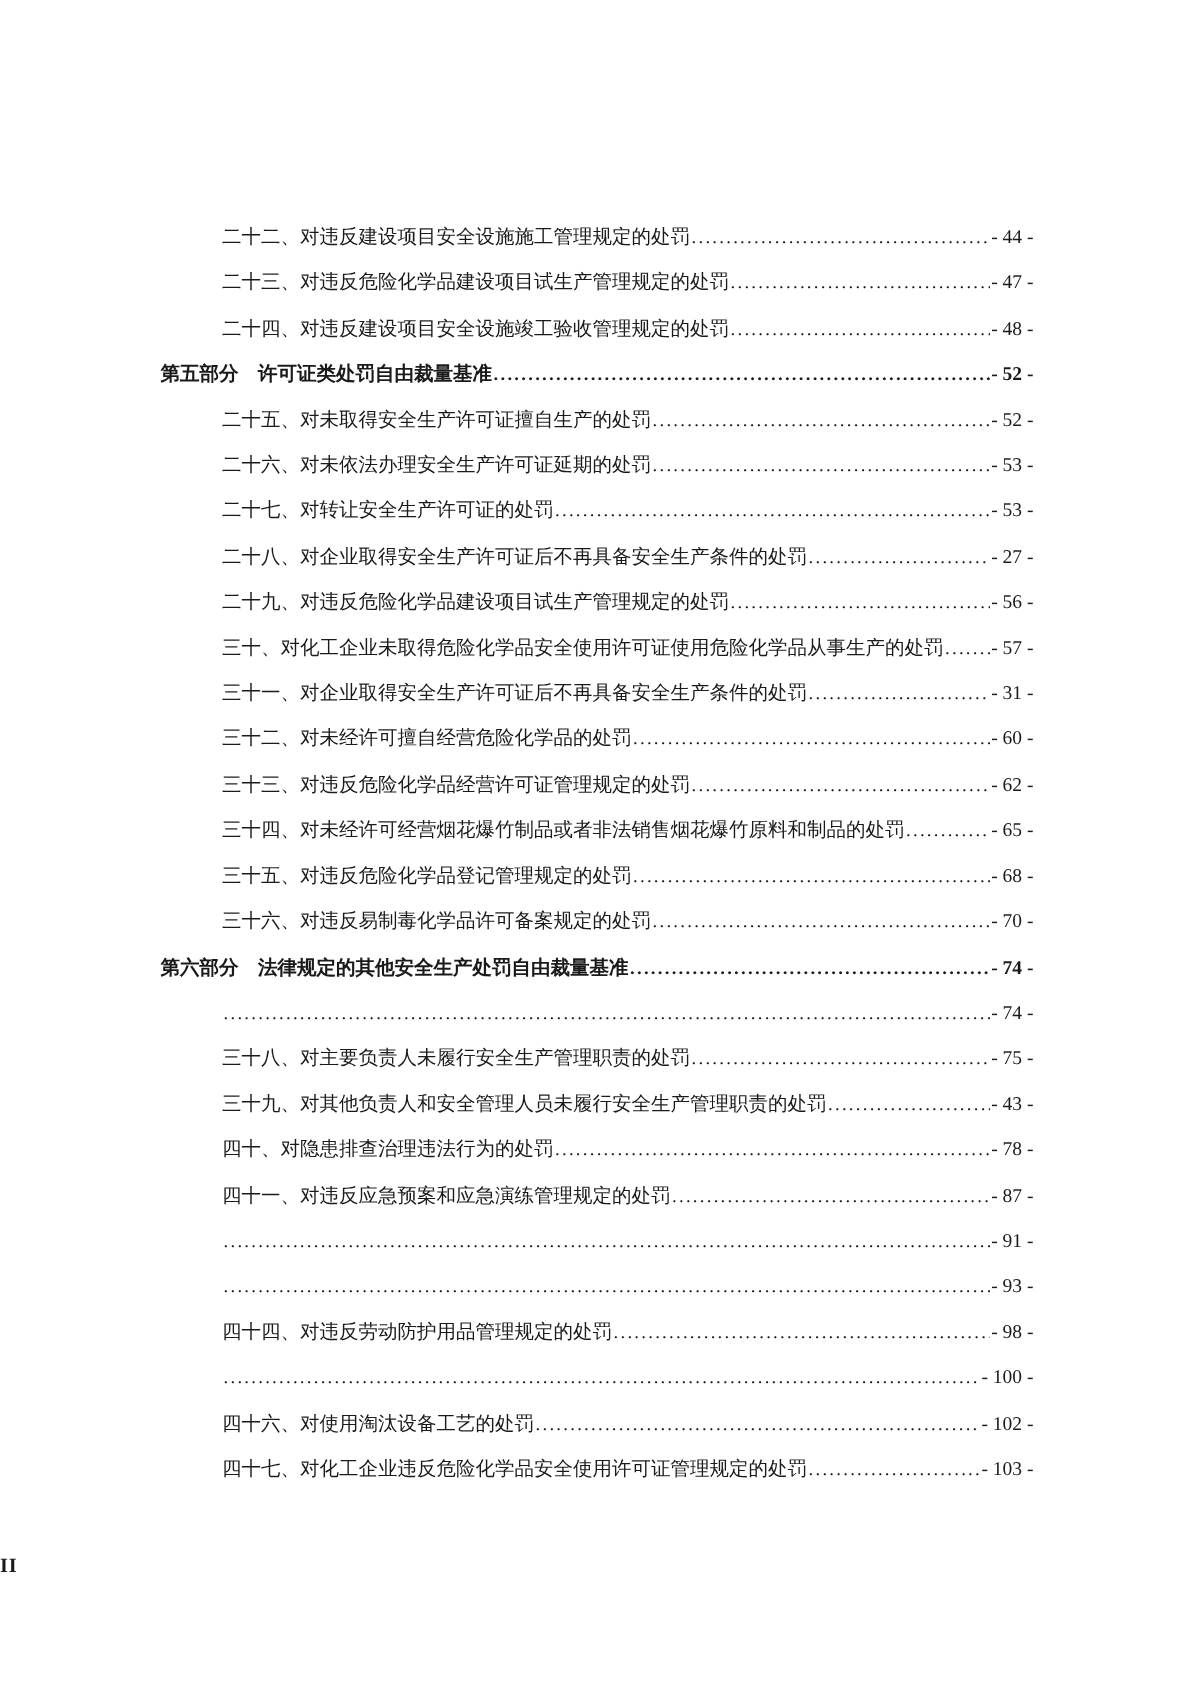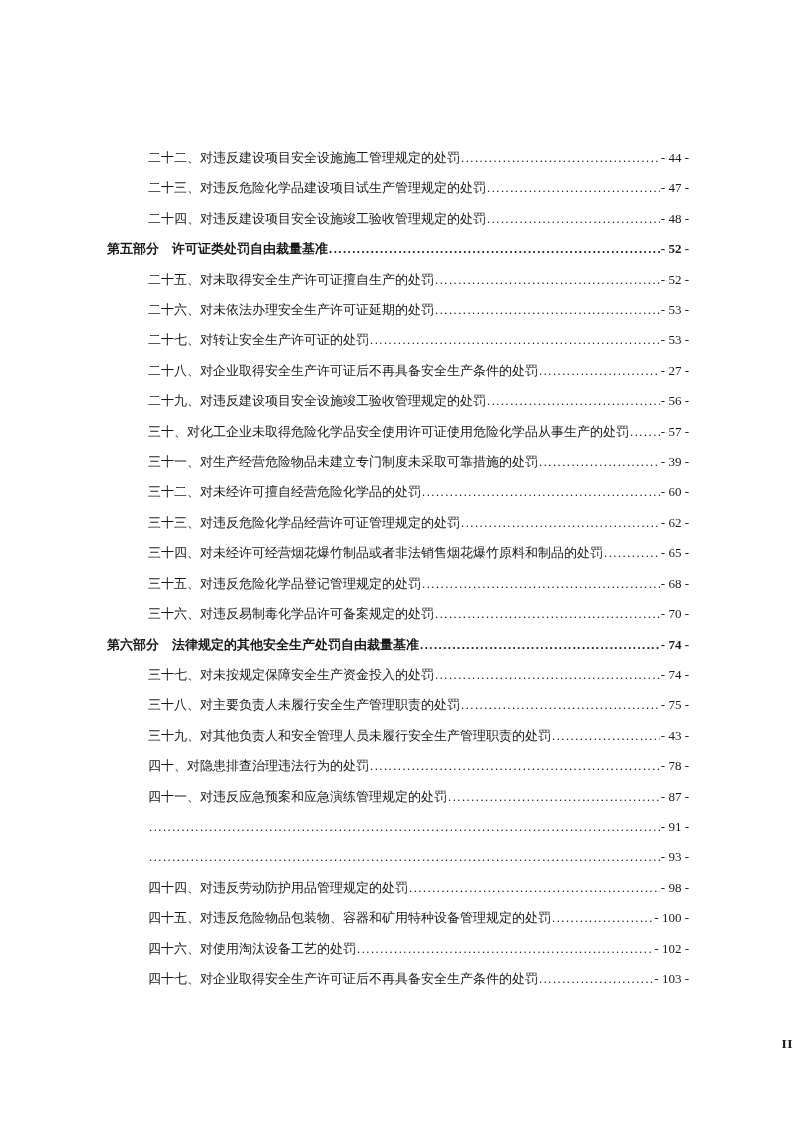--- a/index.html
+++ b/index.html
@@ -59,21 +59,21 @@
   }
   .toc-page {
     white-space: pre;
     flex: 0 0 auto;
   }
   .footer {
     position: absolute;
     left: 0;
     right: 0;
     top: 1036px;
-    text-align: right;
+    text-align: left;
     font-size: 13.5px;
     font-weight: bold;
     letter-spacing: 0.5px;
   }
 </style>
 </head>
 <body>
 
 <div class="page">
   <div class="toc" id="toc">
@@ -119,35 +119,35 @@
     <span class="toc-page">- 53 -</span>
   </div>
 
   <div class="toc-row level-2">
     <span class="toc-text">二十八、对企业取得安全生产许可证后不再具备安全生产条件的处罚</span>
     <span class="toc-dots"></span>
     <span class="toc-page">- 27 -</span>
   </div>
 
   <div class="toc-row level-2">
-    <span class="toc-text">二十九、对违反建设项目安全设施竣工验收管理规定的处罚</span>
+    <span class="toc-text">二十九、对违反危险化学品建设项目试生产管理规定的处罚</span>
     <span class="toc-dots"></span>
     <span class="toc-page">- 56 -</span>
   </div>
 
   <div class="toc-row level-2">
     <span class="toc-text">三十、对化工企业未取得危险化学品安全使用许可证使用危险化学品从事生产的处罚</span>
     <span class="toc-dots"></span>
     <span class="toc-page">- 57 -</span>
   </div>
 
   <div class="toc-row level-2">
-    <span class="toc-text">三十一、对生产经营危险物品未建立专门制度未采取可靠措施的处罚</span>
-    <span class="toc-dots"></span>
-    <span class="toc-page">- 39 -</span>
+    <span class="toc-text">三十一、对企业取得安全生产许可证后不再具备安全生产条件的处罚</span>
+    <span class="toc-dots"></span>
+    <span class="toc-page">- 31 -</span>
   </div>
 
   <div class="toc-row level-2">
     <span class="toc-text">三十二、对未经许可擅自经营危险化学品的处罚</span>
     <span class="toc-dots"></span>
     <span class="toc-page">- 60 -</span>
   </div>
 
   <div class="toc-row level-2">
     <span class="toc-text">三十三、对违反危险化学品经营许可证管理规定的处罚</span>
@@ -173,21 +173,20 @@
     <span class="toc-page">- 70 -</span>
   </div>
 
   <div class="toc-row level-1">
     <span class="toc-text">第六部分　法律规定的其他安全生产处罚自由裁量基准</span>
     <span class="toc-dots"></span>
     <span class="toc-page">- 74 -</span>
   </div>
 
   <div class="toc-row level-2">
-    <span class="toc-text">三十七、对未按规定保障安全生产资金投入的处罚</span>
     <span class="toc-dots"></span>
     <span class="toc-page">- 74 -</span>
   </div>
 
   <div class="toc-row level-2">
     <span class="toc-text">三十八、对主要负责人未履行安全生产管理职责的处罚</span>
     <span class="toc-dots"></span>
     <span class="toc-page">- 75 -</span>
   </div>
 
@@ -219,33 +218,32 @@
     <span class="toc-page">- 93 -</span>
   </div>
 
   <div class="toc-row level-2">
     <span class="toc-text">四十四、对违反劳动防护用品管理规定的处罚</span>
     <span class="toc-dots"></span>
     <span class="toc-page">- 98 -</span>
   </div>
 
   <div class="toc-row level-2">
-    <span class="toc-text">四十五、对违反危险物品包装物、容器和矿用特种设备管理规定的处罚</span>
     <span class="toc-dots"></span>
     <span class="toc-page">- 100 -</span>
   </div>
 
   <div class="toc-row level-2">
     <span class="toc-text">四十六、对使用淘汰设备工艺的处罚</span>
     <span class="toc-dots"></span>
     <span class="toc-page">- 102 -</span>
   </div>
 
   <div class="toc-row level-2">
-    <span class="toc-text">四十七、对企业取得安全生产许可证后不再具备安全生产条件的处罚</span>
+    <span class="toc-text">四十七、对化工企业违反危险化学品安全使用许可证管理规定的处罚</span>
     <span class="toc-dots"></span>
     <span class="toc-page">- 103 -</span>
   </div>
 </div>
   <div class="footer">
     <span>II</span>
   </div>
 </div>
 
 </body></html>

